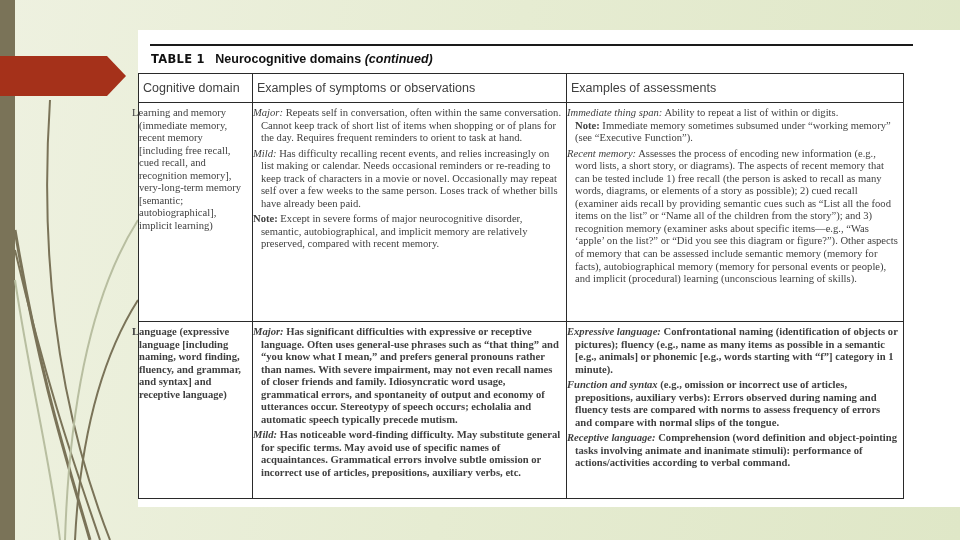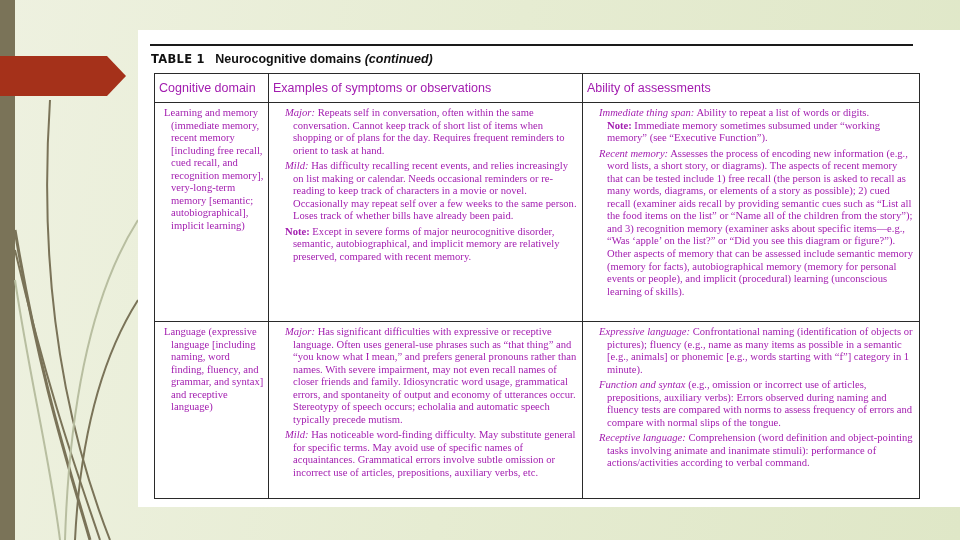--- a/index.html
+++ b/index.html
@@ -17,38 +17,38 @@
   }
   .top-rule { position: absolute; left: 12px; top: 14px; width: 763px; height: 2px; background: #1a1a1a; }
   .table-title {
     position: absolute; left: 13px; top: 22px; font-family: "Liberation Sans", sans-serif;
     font-size: 12.5px; color: #111; white-space: nowrap;
   }
   .table-title .tlabel { font-weight: bold; letter-spacing: 0.3px; font-family: "DejaVu Sans", sans-serif; font-size: 11.5px; }
   .table-title .tcont { font-style: italic; font-weight: bold; }
   .table-title .tmain { font-weight: bold; }
   table.grid {
-    position: absolute; left: 16px; top: 43px; width: 763px;
-    border-collapse: collapse; table-layout: fixed; color: #a21caf; border-radius: 17px;
+    position: absolute; left: 0; top: 43px; width: 763px;
+    border-collapse: collapse; table-layout: fixed; color: #404040; border-radius: 17px;
   }
   table.grid th, table.grid td { border: 1.3px solid #2a2a2a; vertical-align: top; }
   table.grid th {
     font-family: "Liberation Sans", sans-serif; font-weight: normal; font-size: 12.5px;
     text-align: left; padding: 7px 4px 7px 4px; height: 12px;
   }
-  table.grid td { font-size: 10.6px; line-height: 12.55px; padding: 4px 4px 4px 16px; }
+  table.grid td { font-size: 10.6px; line-height: 12.55px; padding: 4px 4px 4px 0; }
   .col1 { width: 105px; }
   .col2 { width: 305px; }
   .col3 { width: 328px; }
   .para { text-indent: -8px; padding-left: 8px; margin: 0 0 3px 0; }
   .hang { padding-left: 7px; text-indent: -7px; }
   .it { font-style: italic; text-align: center; }
   .bd { font-weight: bold; }
   tr.row1 td { height: 210px; }
-  tr.row2 td { height: 168px; }
+  tr.row2 td { height: 168px; font-weight: bold; }
 </style>
 </head>
 <body>
 
 <div class="left-stripe"></div>
 
 <svg class="decor" viewBox="0 0 960 540">
   <path d="M50 100 C 40 250, 55 400, 110 540" stroke="#7a7358" stroke-width="2" fill="none"></path>
   <path d="M15 230 C 40 380, 70 470, 90 540" stroke="#7a7358" stroke-width="3" fill="none"></path>
   <path d="M15 250 C 50 400, 80 480, 100 540" stroke="#7a7358" stroke-width="2" fill="none"></path>
@@ -67,33 +67,33 @@
     <span class="tlabel">TABLE 1</span>&nbsp;&nbsp;
     <span class="tmain">Neurocognitive domains</span>
     <span class="tcont">(continued)</span>
   </div>
 
   <table class="grid">
     <thead>
       <tr>
         <th class="col1">Cognitive domain</th>
         <th class="col2">Examples of symptoms or observations</th>
-        <th class="col3">Ability of assessments</th>
+        <th class="col3">Examples of assessments</th>
       </tr>
     </thead>
     <tbody>
       <tr class="row1">
         <td class="hang">Learning and memory (immediate memory, recent memory [including free recall, cued recall, and recognition memory], very-long-term memory [semantic; autobiographical], implicit learning)</td>
         <td>
           <p class="para"><span class="it">Major:</span><span> Repeats self in conversation, often within the same conversation. Cannot keep track of short list of items when shopping or of plans for the day. Requires frequent reminders to orient to task at hand.</span></p>
           <p class="para"><span class="it">Mild:</span><span> Has difficulty recalling recent events, and relies increasingly on list making or calendar. Needs occasional reminders or re-reading to keep track of characters in a movie or novel. Occasionally may repeat self over a few weeks to the same person. Loses track of whether bills have already been paid.</span></p>
           <p class="para"><span class="bd">Note:</span><span> Except in severe forms of major neurocognitive disorder, semantic, autobiographical, and implicit memory are relatively preserved, compared with recent memory.</span></p>
         </td>
         <td>
-          <p class="para"><span class="it">Immediate thing span:</span><span> Ability to repeat a list of words or digits.</span><br><span class="bd">Note:</span><span> Immediate memory sometimes subsumed under “working memory” (see “Executive Function”).</span></p>
+          <p class="para"><span class="it">Immediate thing span:</span><span> Ability to repeat a list of within or digits.</span><br><span class="bd">Note:</span><span> Immediate memory sometimes subsumed under “working memory” (see “Executive Function”).</span></p>
           <p class="para"><span class="it">Recent memory:</span><span> Assesses the process of encoding new information (e.g., word lists, a short story, or diagrams). The aspects of recent memory that can be tested include 1) free recall (the person is asked to recall as many words, diagrams, or elements of a story as possible); 2) cued recall (examiner aids recall by providing semantic cues such as “List all the food items on the list” or “Name all of the children from the story”); and 3) recognition memory (examiner asks about specific items—e.g., “Was ‘apple’ on the list?” or “Did you see this diagram or figure?”). Other aspects of memory that can be assessed include semantic memory (memory for facts), autobiographical memory (memory for personal events or people), and implicit (procedural) learning (unconscious learning of skills).</span></p>
         </td>
       </tr>
       <tr class="row2">
         <td class="hang">Language (expressive language [including naming, word finding, fluency, and grammar, and syntax] and receptive language)</td>
         <td>
           <p class="para"><span class="it">Major:</span><span> Has significant difficulties with expressive or receptive language. Often uses general-use phrases such as “that thing” and “you know what I mean,” and prefers general pronouns rather than names. With severe impairment, may not even recall names of closer friends and family. Idiosyncratic word usage, grammatical errors, and spontaneity of output and economy of utterances occur. Stereotypy of speech occurs; echolalia and automatic speech typically precede mutism.</span></p>
           <p class="para"><span class="it">Mild:</span><span> Has noticeable word-finding difficulty. May substitute general for specific terms. May avoid use of specific names of acquaintances. Grammatical errors involve subtle omission or incorrect use of articles, prepositions, auxiliary verbs, etc.</span></p>
         </td>
         <td>

